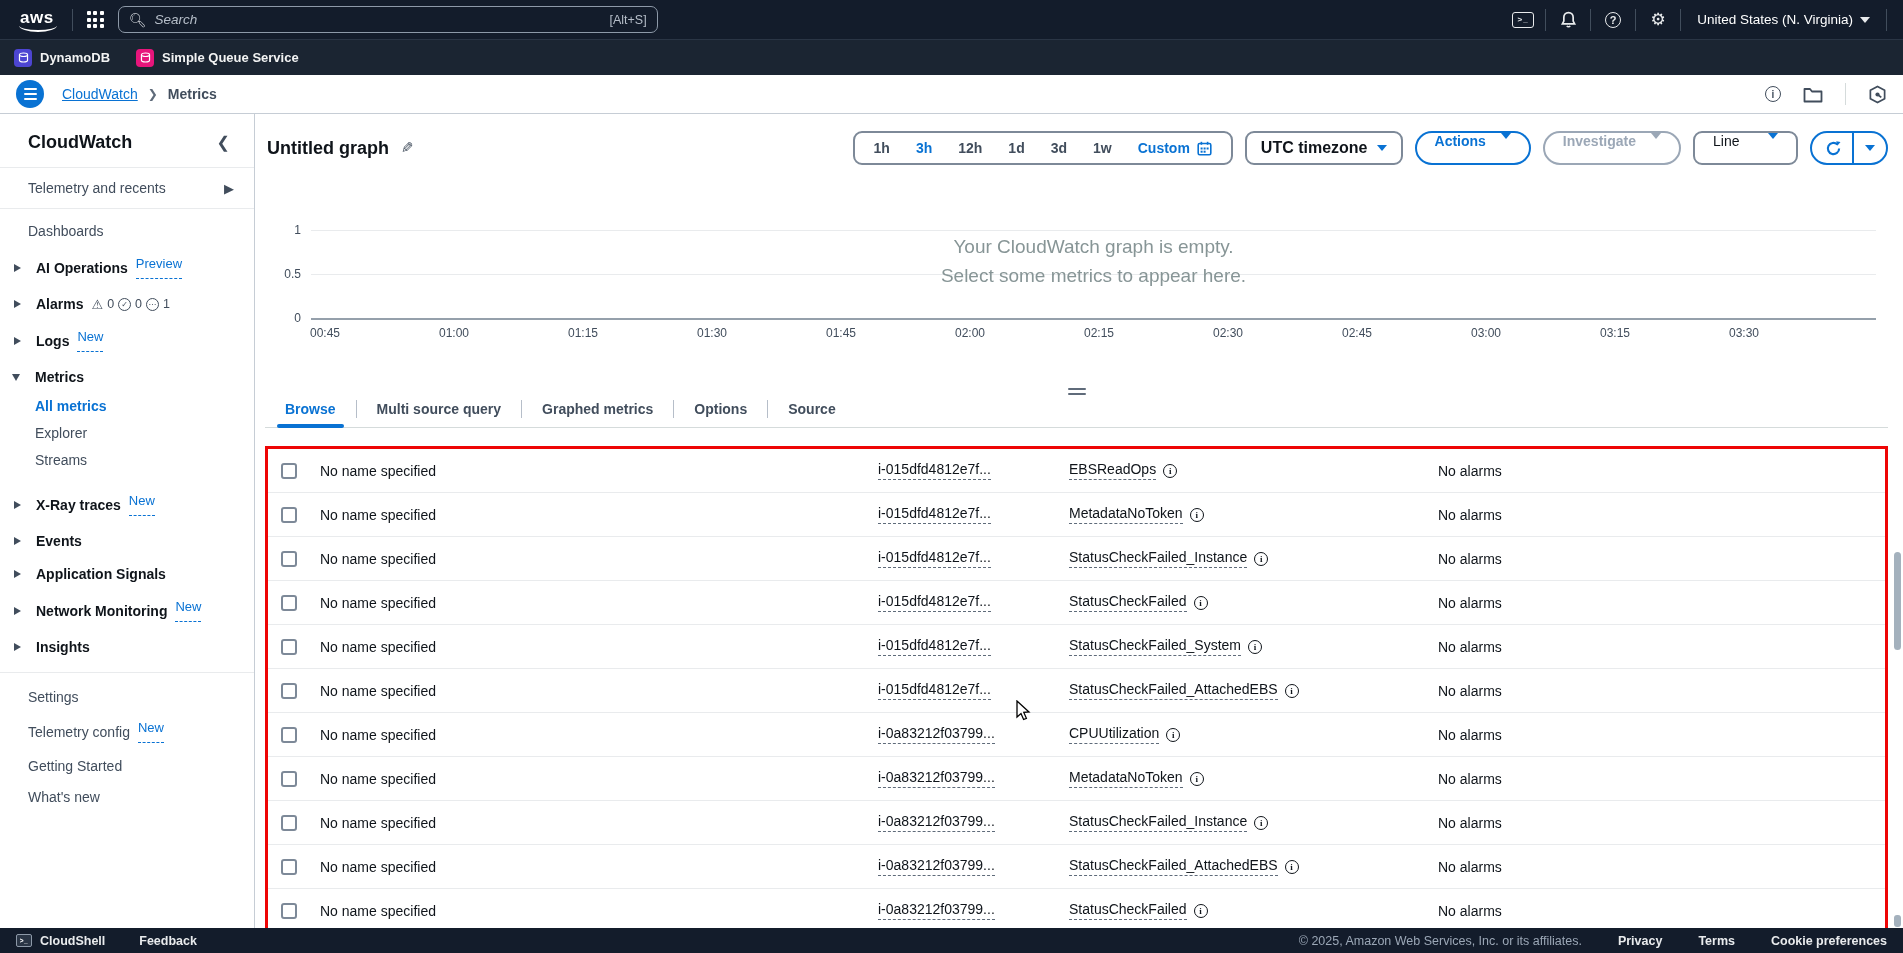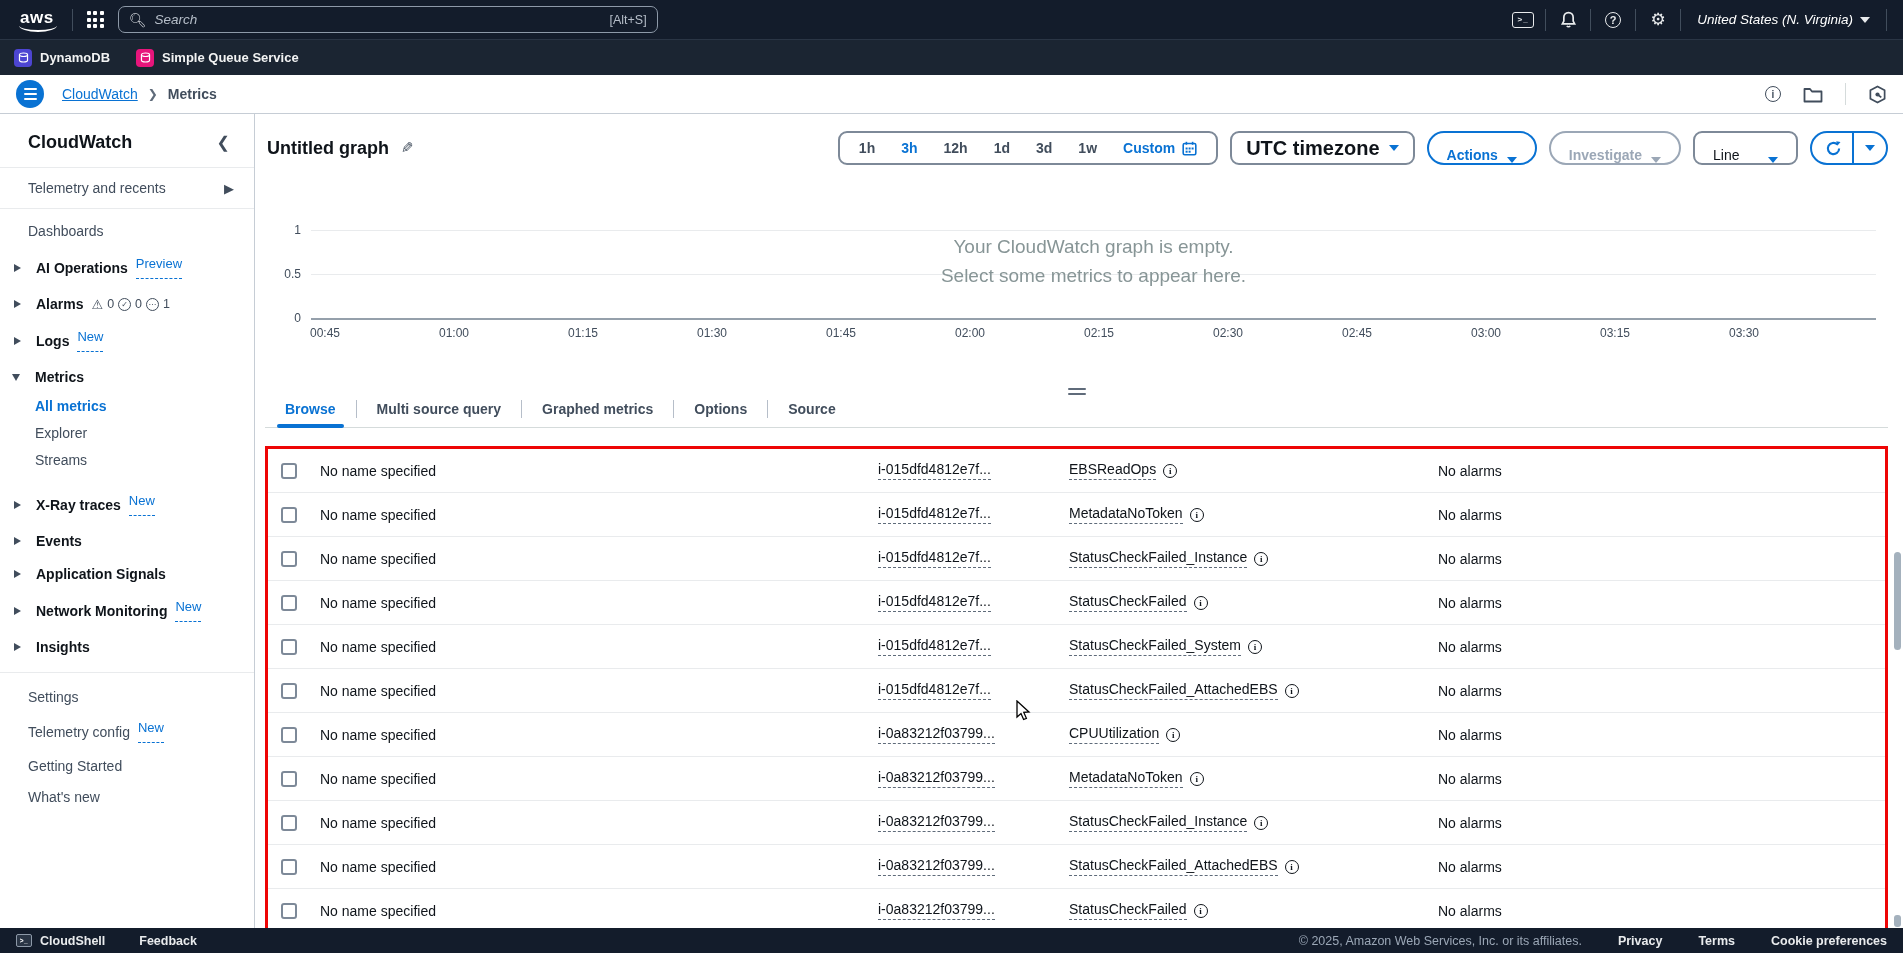--- a/index.html
+++ b/index.html
@@ -16,21 +16,21 @@
   .search-box { width:540px; height:27px; border:1px solid #8d99a8; border-radius:7px; background:#131c2b; display:flex; align-items:center; padding:0 10px; gap:8px; color:#b6bec9; }
   .search-box .q { font-size:14px; color:#d1d5db; }
   .search-box input { background:transparent; border:none; outline:none; color:#d1d5db; font-style:italic; font-size:13.5px; flex:1; font-family:"Liberation Sans",sans-serif; }
   .search-box input::placeholder { color:#b6bec9; }
   .kbd-hint { font-size:12.5px; color:#b6bec9; }
   .topnav-right { margin-left:auto; display:flex; align-items:center; gap:0; }
   .tn-icon { width:44px; display:flex; justify-content:center; align-items:center; color:#e9ebed; cursor:pointer; }
   .tn-term { width:22px; height:16px; border:1.6px solid #e9ebed; border-radius:3px; font-size:8px; font-weight:bold; display:flex; align-items:center; justify-content:center; letter-spacing:1px; }
   .help-circ { width:16px; height:16px; border:1.6px solid #e9ebed; border-radius:50%; font-size:11px; font-weight:bold; display:flex; align-items:center; justify-content:center; }
   .gear-glyph { font-size:17px; }
-  .region-sel { display:flex; align-items:center; gap:7px; color:#fff; font-size:13.5px; padding:0 16px; cursor:pointer;font-style:italic; }
+  .region-sel { display:flex; align-items:center; gap:7px; color:#fff; font-size:13.5px; padding:0 16px; cursor:pointer; }
   .caret-down-w { width:0; height:0; border-left:5px solid transparent; border-right:5px solid transparent; border-top:6px solid #e9ebed; }
 
   
   .services-bar { height:36px; background:#1b2532; display:flex; align-items:center; padding:0 14px; gap:26px; border-top:1px solid #2a3545; }
   .svc-item { display:flex; align-items:center; gap:8px; color:#f2f3f3; font-size:13px; font-weight:600; cursor:pointer; }
   .svc-ico { width:18px; height:18px; border-radius:4px; display:flex; align-items:center; justify-content:center; }
 
   
   .crumb-bar { height:39px; background:#fff; border-bottom:1px solid #c6cdd5; display:flex; align-items:center; padding:0 16px; }
   .menu-circle { width:28px; height:28px; background:#0972d3; border-radius:50%; display:flex; flex-direction:column; justify-content:center; align-items:center; gap:3px; cursor:pointer; margin-right:18px; }
@@ -72,27 +72,27 @@
 
   
   .graph-header { display:flex; align-items:center; height:36px; margin-top:0; }
   .graph-title { font-size:18px; font-weight:bold; color:#0f141a; margin-left:2px; }
   .pencil { color:#414d5c; font-size:15px; margin-left:12px; cursor:pointer; transform:scaleX(-1); display:inline-block; }
   .gh-right { margin-left:auto; display:flex; align-items:center; gap:12px; }
   .seg-ctl { display:flex; align-items:center; border:2px solid #7d8998; border-radius:9px; height:34px; padding:0 6px; background:#fff; }
   .seg-item { padding:0 13px; font-size:14px; color:#414d5c; font-weight:700; cursor:pointer; }
   .seg-item.sel { color:#0972d3; font-weight:bold; }
   .seg-custom { color:#0972d3; font-weight:600; display:flex; align-items:center; gap:7px; padding:0 13px; cursor:pointer; }
-  .btn { height:34px; border-radius:17px; display:inline-flex; align-items:flex-end; gap:9px; padding:0 18px; font-size:14px; font-weight:bold; cursor:pointer; background:#fff; }
+  .btn { height:34px; border-radius:17px; display:inline-flex; align-items:flex-start; gap:15px; padding:0 18px; font-size:14px; font-weight:bold; cursor:pointer; background:#fff; }
   .btn-blue { border:2px solid #0972d3; color:#0972d3; }
   .btn-grey { border:2px solid #9ba7b6; color:#9ba7b6; cursor:default; }
   .btn-select { border:2px solid #7d8998; border-radius:9px; color:#0f141a; font-weight:400; width:105px; justify-content:space-between; }
   .caret-b { width:0; height:0; border-left:5px solid transparent; border-right:5px solid transparent; border-top:6px solid #0972d3; }
   .caret-g { width:0; height:0; border-left:5px solid transparent; border-right:5px solid transparent; border-top:6px solid #9ba7b6; }
-  .tz-ctl { border:2px solid #7d8998; border-radius:9px; height:34px; display:flex; align-items:center; gap:9px; padding:0 14px; font-size:20px; color:#0f141a; font-weight:600; cursor:pointer; background:#fff; }
+  .tz-ctl { border:2px solid #7d8998; border-radius:9px; height:34px; display:flex; align-items:center; gap:9px; padding:0 14px; font-size:16px; color:#0f141a; font-weight:600; cursor:pointer; background:#fff; }
   .refresh-split { display:flex; align-items:stretch; border:2px solid #0972d3; border-radius:17px; height:34px; overflow:hidden; background:#fff; }
   .refresh-main { display:flex; align-items:center; padding:0 10px 0 13px; border-right:2px solid #0972d3; cursor:pointer; }
   .refresh-caret { display:flex; align-items:center; padding:0 11px; cursor:pointer; }
 
   
   .chart-wrap { position:relative; height:128px; margin-top:56px; }
   .y-labels { position:absolute; left:0; top:0; width:44px; }
   .y-lab { position:absolute; right:8px; font-size:12px; color:#414d5c; transform:translateY(-50%); }
   .plot { position:absolute; left:46px; right:12px; top:0; height:98px; }
   .gridline { position:absolute; left:0; right:0; height:1px; background:#e9ebed; }

